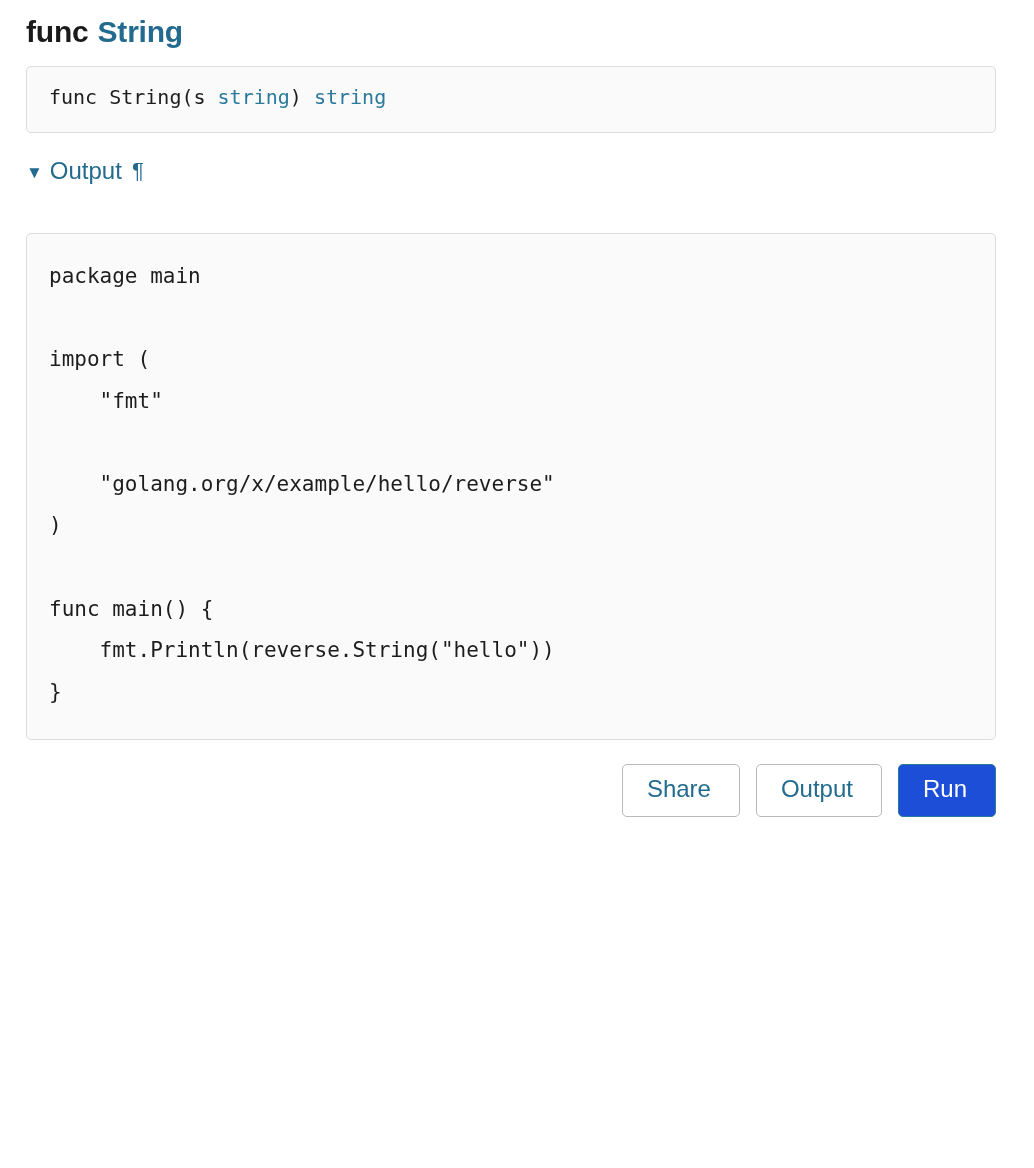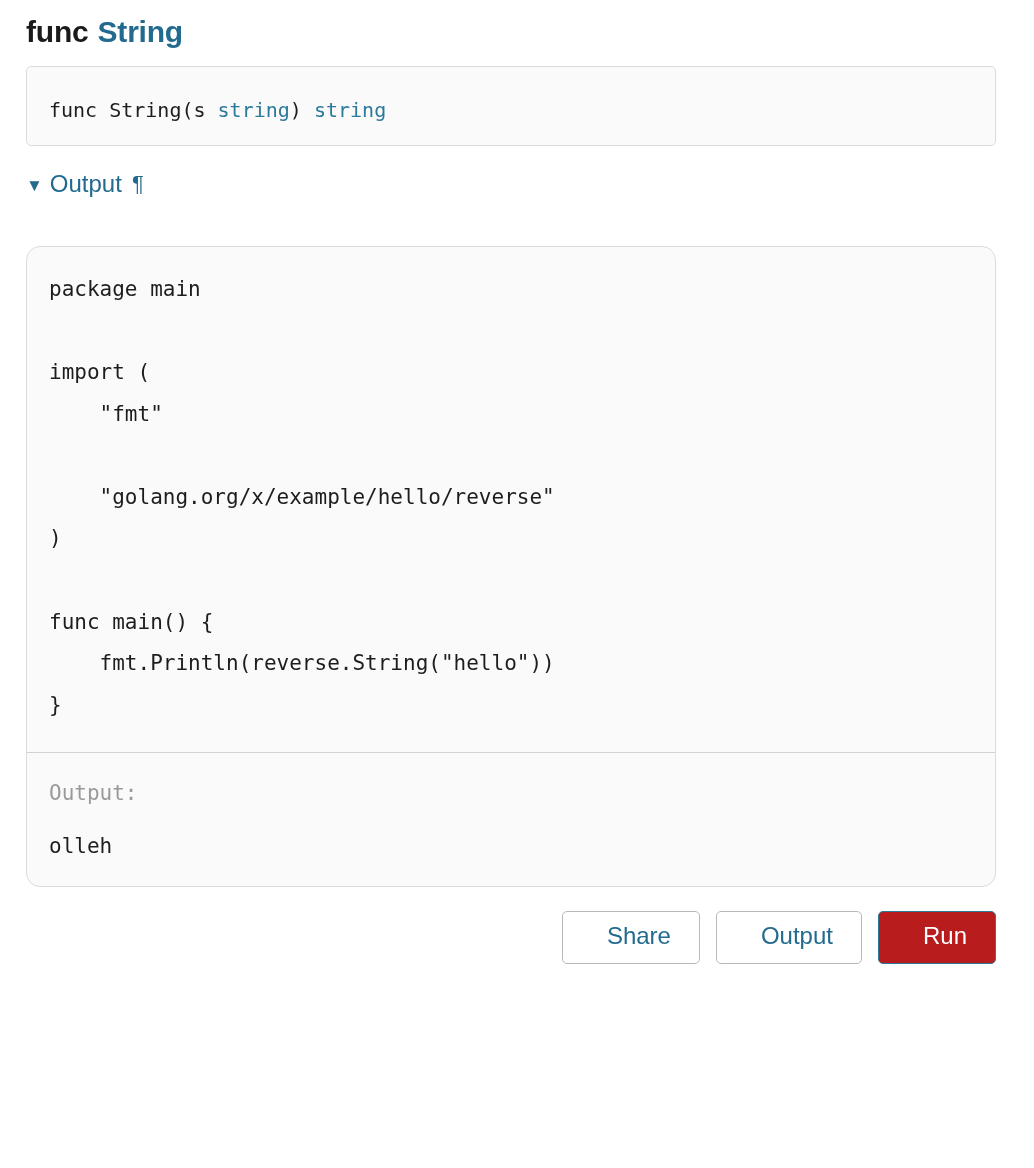--- a/index.html
+++ b/index.html
@@ -34,21 +34,21 @@
   .func-heading .name {
     color: #226b8f;
     margin-left: 9px;
   }
 
   
   .signature-box {
     border: 1px solid #dcdcdc;
     border-radius: 5px;
     background: #fafafa;
-    padding: 28px 22px 19px 22px;
+    padding: 15px 22px 19px 22px;
     margin-bottom: 24px;
   }
   .code {
     font-family: "DejaVu Sans Mono", "Liberation Mono", monospace;
     font-size: 20px;
     line-height: 1.55;
     color: #1d1d1d;
     white-space: pre;
   }
   .code .type {
@@ -81,21 +81,21 @@
     top: 1px;
   }
   .example-toggle .pilcrow {
     font-size: 22px;
     margin-left: 3px;
   }
 
   
   .playground {
     border: 1px solid #dcdcdc;
-    border-radius: 14px;
+    border-radius: 5px;
     background: #fafafa;
     overflow: hidden;
     margin-top: 8px;
   }
   .playground-code {
     padding: 22px 22px 26px 22px;
   }
   .playground-code pre {
     margin: 0;
     font-family: "DejaVu Sans Mono", "Liberation Mono", monospace;
@@ -128,33 +128,33 @@
   .button-row {
     display: flex;
     justify-content: flex-end;
     gap: 16px;
     margin-top: 24px;
     padding-bottom: 26px;
   }
   .btn {
     font-family: "Liberation Sans", sans-serif;
     font-size: 24px;
-    padding: 11px 28px 13px 44px;
+    padding: 11px 28px 13px 24px;
     border-radius: 5px;
     cursor: pointer;
     line-height: 1.1;
     box-sizing: border-box;
   }
   .btn-secondary {
     background: #ffffff;
     border: 1px solid #b9b9b9;
     color: #226b8f;
   }
   .btn-primary {
-    background: #b91c1c;
+    background: #1d4ed8;
     border: 1px solid #2b7a9b;
     color: #ffffff;
   }
 </style>
 </head>
 <body>
 
 <div class="page">
 
   <h2 class="func-heading">
@@ -179,24 +179,20 @@
 import (
     "fmt"
 
     "golang.org/x/example/hello/reverse"
 )
 
 func main() {
     fmt.Println(reverse.String("hello"))
 }</pre>
     </div>
-    <div class="playground-output">
-      <p class="output-label">Output:</p>
-      <p class="output-value">olleh</p>
-    </div>
   </div>
 
   <div class="button-row">
     <button class="btn btn-secondary">Share</button>
     <button class="btn btn-secondary">Output</button>
     <button class="btn btn-primary">Run</button>
   </div>
 
 </div>
 

